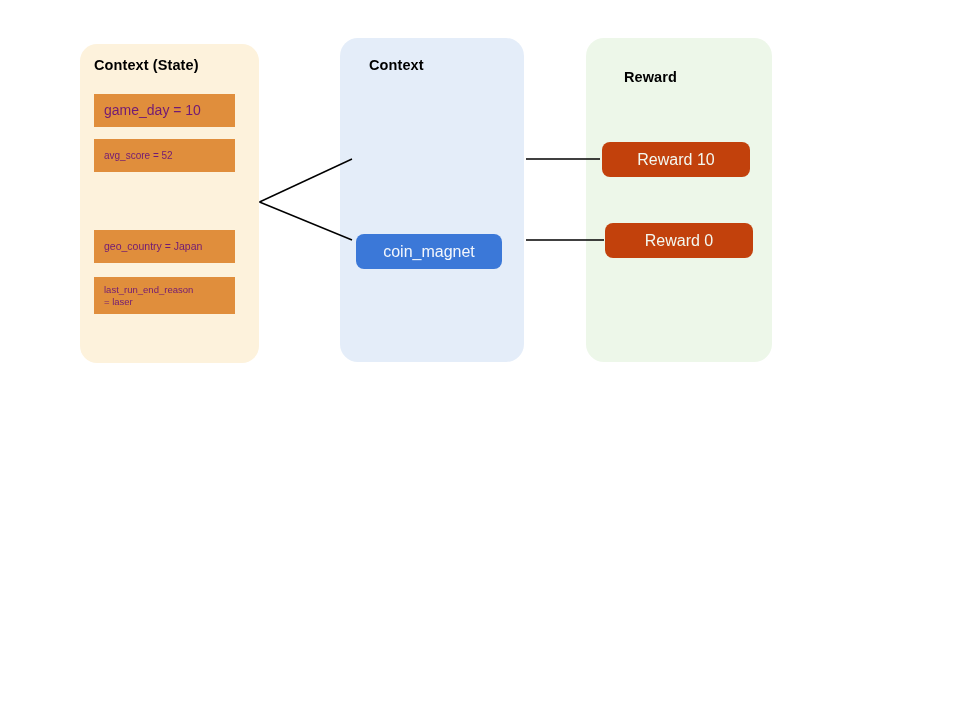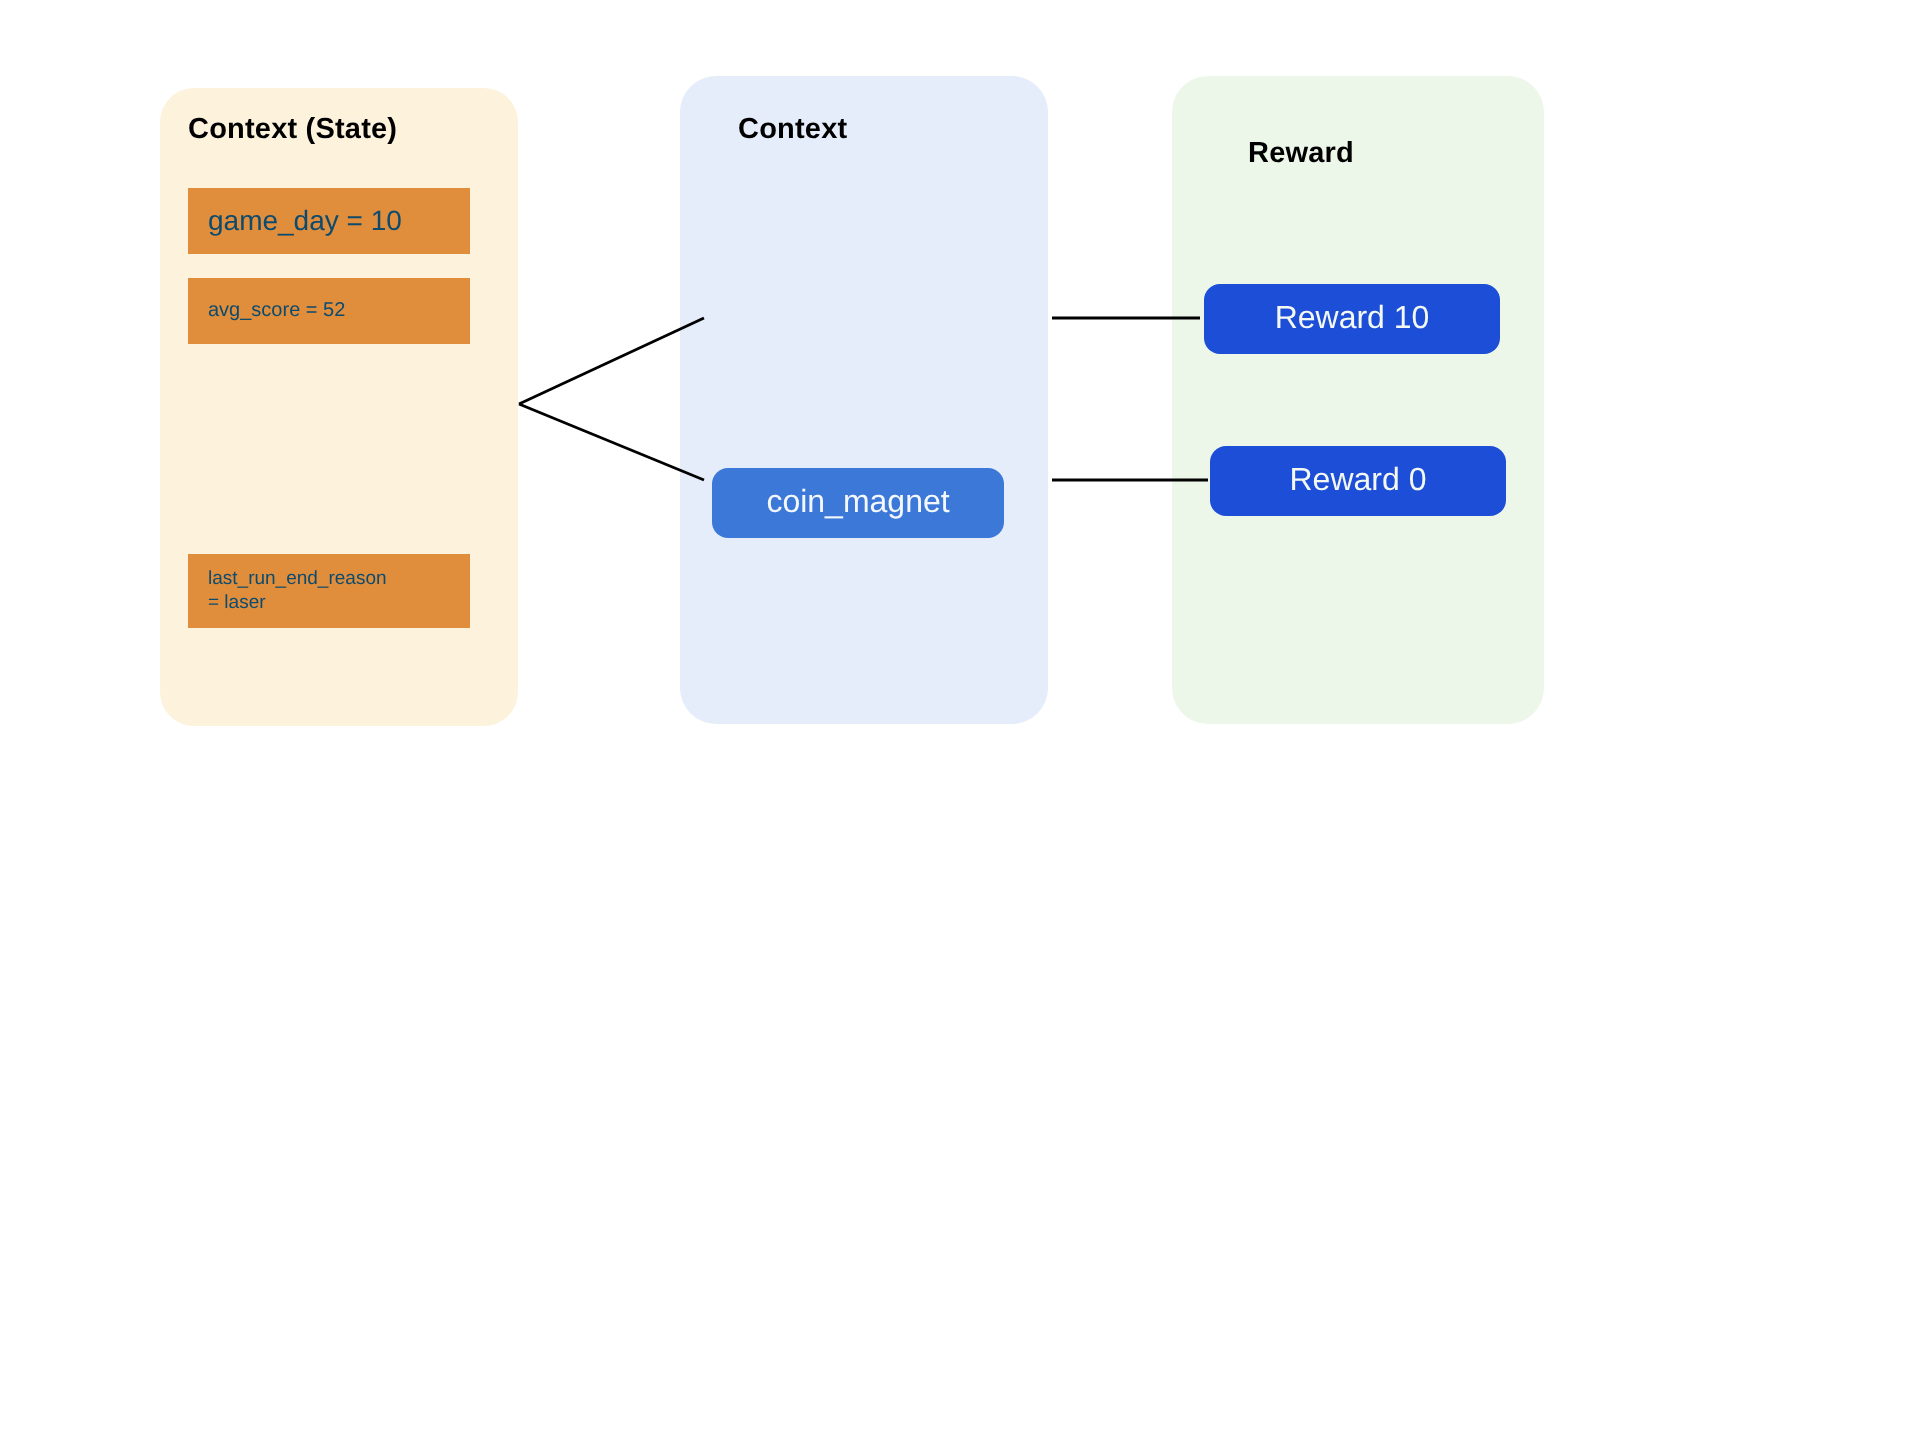--- a/index.html
+++ b/index.html
@@ -58,21 +58,21 @@
   .title-context { left: 94px; top: 57px; }
   .title-action  { left: 369px; top: 57px; }
   .title-reward  { left: 624px; top: 57px; margin-top: 12px; }
 
   
   .ctx-chip {
     position: absolute;
     left: 94px;
     width: 141px;
     background: #E08E3C;
-    color: #0c4a6e;
+    color: #701a75;
     border-radius: 0px;
     display: flex;
     align-items: center;
     box-sizing: border-box;
     padding-left: 10px;
     line-height: 1.18;
   }
   .ctx-chip.c0 { top: 94px;  height: 33px; font-size: 14px; }
   .ctx-chip.c1 { top: 139px; height: 33px; font-size: 10px; }
   .ctx-chip.c2 { top: 184px; height: 33px; font-size: 13px; }
@@ -98,21 +98,21 @@
     justify-content: center;
     font-size: 16px;
     box-sizing: border-box;
   }
   .act-chip.a0 { top: 142px; }
   .act-chip.a1 { top: 234px; }
 
   
   .rew-chip {
     position: absolute;
-    background: #1d4ed8;
+    background: #c2410c;
     color: #F3F8F0;
     border-radius: 8px;
     display: flex;
     align-items: center;
     justify-content: center;
     font-size: 16px;
     box-sizing: border-box;
   }
   .rew-chip.r0 { left: 602px; top: 142px; width: 148px; height: 35px; }
   .rew-chip.r1 { left: 605px; top: 223px; width: 148px; height: 35px; }
@@ -146,20 +146,23 @@
   <div class="panel-title title-context">Context (State)</div>
   <div class="panel-title title-action">Context</div>
   <div class="panel-title title-reward">Reward</div>
 
   <div class="ctx-chip c0">
     <span class="chip-text">game_day = 10</span>
   </div>
   <div class="ctx-chip c1">
     <span class="chip-text">avg_score = 52</span>
   </div>
+  <div class="ctx-chip c3">
+    <span class="chip-text">geo_country = Japan</span>
+  </div>
   <div class="ctx-chip c4">
     <span class="chip-text">
       <span>last_run_end_reason</span>
       <span class="l2">= laser</span>
     </span>
   </div>
 
   <div class="act-chip a1">
     <span>coin_magnet</span>
   </div>

